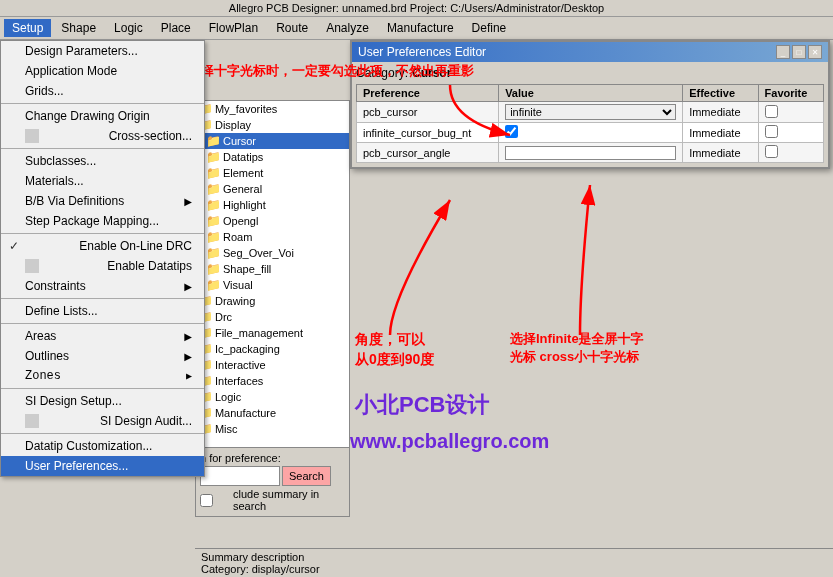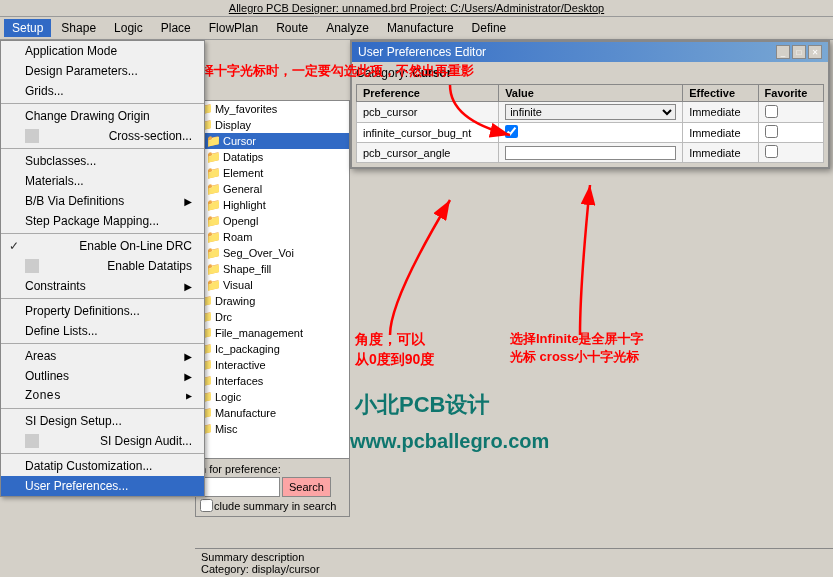--- a/index.html
+++ b/index.html
@@ -3,21 +3,21 @@
   <meta charset="utf-8">
   <style>
     * { margin: 0; padding: 0; box-sizing: border-box; }
     body { width: 833px; height: 577px; overflow: hidden; font-family: 'Segoe UI', Tahoma, Arial, sans-serif; font-size: 12px; background: #d4d0c8; position: relative; }
 
     
     .menu-bar { background: #d4d0c8; border-bottom: 1px solid #999; display: flex; align-items: center; padding: 2px 4px; gap: 2px; }
     .menu-item { padding: 2px 8px; cursor: pointer; font-size: 12px; }
     .menu-item:hover, .menu-item.active { background: #316ac5; color: white; }
     .menu-item.active { background: #316ac5; color: white; }
-    .title-bar { background: #d4d0c8; text-align: center; font-size: 11px; padding: 2px; border-bottom: 1px solid #999; text-decoration: underline; }
+    .title-bar { background: #d4d0c8; text-align: center; font-size: 11px; padding: 2px; border-bottom: 1px solid #999; }
 
     
     .dropdown-container { position: absolute; top: 40px; left: 0; width: 205px; background: #f0f0f0; border: 1px solid #888; box-shadow: 2px 2px 4px rgba(0,0,0,0.3); z-index: 10; }
     .dropdown-item { padding: 3px 12px 3px 24px; cursor: pointer; display: flex; align-items: center; justify-content: space-between; font-size: 12px; }
     .dropdown-item.active { background: #316ac5; color: white; }
     .dropdown-item.has-check { padding-left: 8px; }
     .dropdown-separator { border-top: 1px solid #aaa; margin: 2px 0; }
     .check-mark { margin-right: 4px; color: #333; }
     .arrow-right { font-size: 10px; }
     .small-icon { width: 14px; height: 14px; background: #ccc; display: inline-block; margin-right: 4px; vertical-align: middle; }
@@ -42,26 +42,26 @@
     .tree-item { padding: 1px 2px; display: flex; align-items: center; font-size: 11px; cursor: pointer; }
     .tree-item .folder-icon { color: #e8c000; margin-right: 2px; font-size: 12px; }
     .tree-item.selected { background: #316ac5; color: white; }
 
     
     .search-panel { position: absolute; bottom: 60px; left: 195px; width: 155px; background: #d4d0c8; border: 1px solid #888; padding: 4px; }
     .search-label { font-size: 11px; margin-bottom: 2px; }
     .search-row { display: flex; gap: 2px; align-items: center; }
     .search-input { width: 80px; height: 20px; border: 1px solid #888; font-size: 11px; padding: 1px 3px; }
     .search-btn { height: 20px; padding: 0 6px; font-size: 11px; background: #fca5a5; border: 1px solid #888; cursor: pointer; }
-    .search-check-row { display: flex; align-items: center; gap: 1px; font-size: 11px; margin-top: 2px; }
+    .search-check-row { display: flex; align-items: center; gap: 20px; font-size: 11px; margin-top: 2px; }
 
     
     .annotation { position: absolute; font-weight: bold; pointer-events: none; }
     .red-text { color: red; font-size: 14px; font-family: 'Microsoft YaHei', Arial, sans-serif; }
-    .cyan-text { color: #0f766e; font-size: 22px; font-weight: bold; font-family: 'Microsoft YaHei', Arial, sans-serif; }
+    .cyan-text { color: #6d28d9; font-size: 22px; font-weight: bold; font-family: 'Microsoft YaHei', Arial, sans-serif; }
 
     
     .overlay-svg { position: absolute; top: 0; left: 0; width: 833px; height: 577px; pointer-events: none; }
 
     
     .summary-desc { position: absolute; bottom: 0; left: 195px; right: 0; background: #d4d0c8; border-top: 1px solid #888; padding: 2px 6px; font-size: 11px; }
   </style>
 </head>
 <body>
 
@@ -75,22 +75,22 @@
   <div class="menu-item">Logic</div>
   <div class="menu-item">Place</div>
   <div class="menu-item">FlowPlan</div>
   <div class="menu-item">Route</div>
   <div class="menu-item">Analyze</div>
   <div class="menu-item">Manufacture</div>
   <div class="menu-item">Define</div>
 </div>
 
 <div class="dropdown-container">
+  <div class="dropdown-item">Design Parameters...</div>
   <div class="dropdown-item">Application Mode</div>
-  <div class="dropdown-item">Design Parameters...</div>
   <div class="dropdown-item">Grids...</div>
   <div class="dropdown-separator"></div>
   <div class="dropdown-item">Change Drawing Origin</div>
   <div class="dropdown-item">
     <span class="small-icon"></span>Cross-section...
   </div>
   <div class="dropdown-separator"></div>
   <div class="dropdown-item">Subclasses...</div>
   <div class="dropdown-item">Materials...</div>
   <div class="dropdown-item" style="display:flex;justify-content:space-between;">
@@ -103,21 +103,20 @@
     <span class="check-mark">✓</span>Enable On-Line DRC
   </div>
   <div class="dropdown-item">
     <span class="small-icon"></span>Enable Datatips
   </div>
   <div class="dropdown-item" style="display:flex;justify-content:space-between;">
     <span>Constraints</span>
       <span class="arrow-right">▶</span>
   </div>
   <div class="dropdown-separator"></div>
-  <div class="dropdown-item">Property Definitions...</div>
   <div class="dropdown-item">Define Lists...</div>
   <div class="dropdown-separator"></div>
   <div class="dropdown-item" style="display:flex;justify-content:space-between;">
     <span>Areas</span>
       <span class="arrow-right">▶</span>
   </div>
   <div class="dropdown-item" style="display:flex;justify-content:space-between;">
     <span>Outlines</span>
       <span class="arrow-right">▶</span>
   </div>

